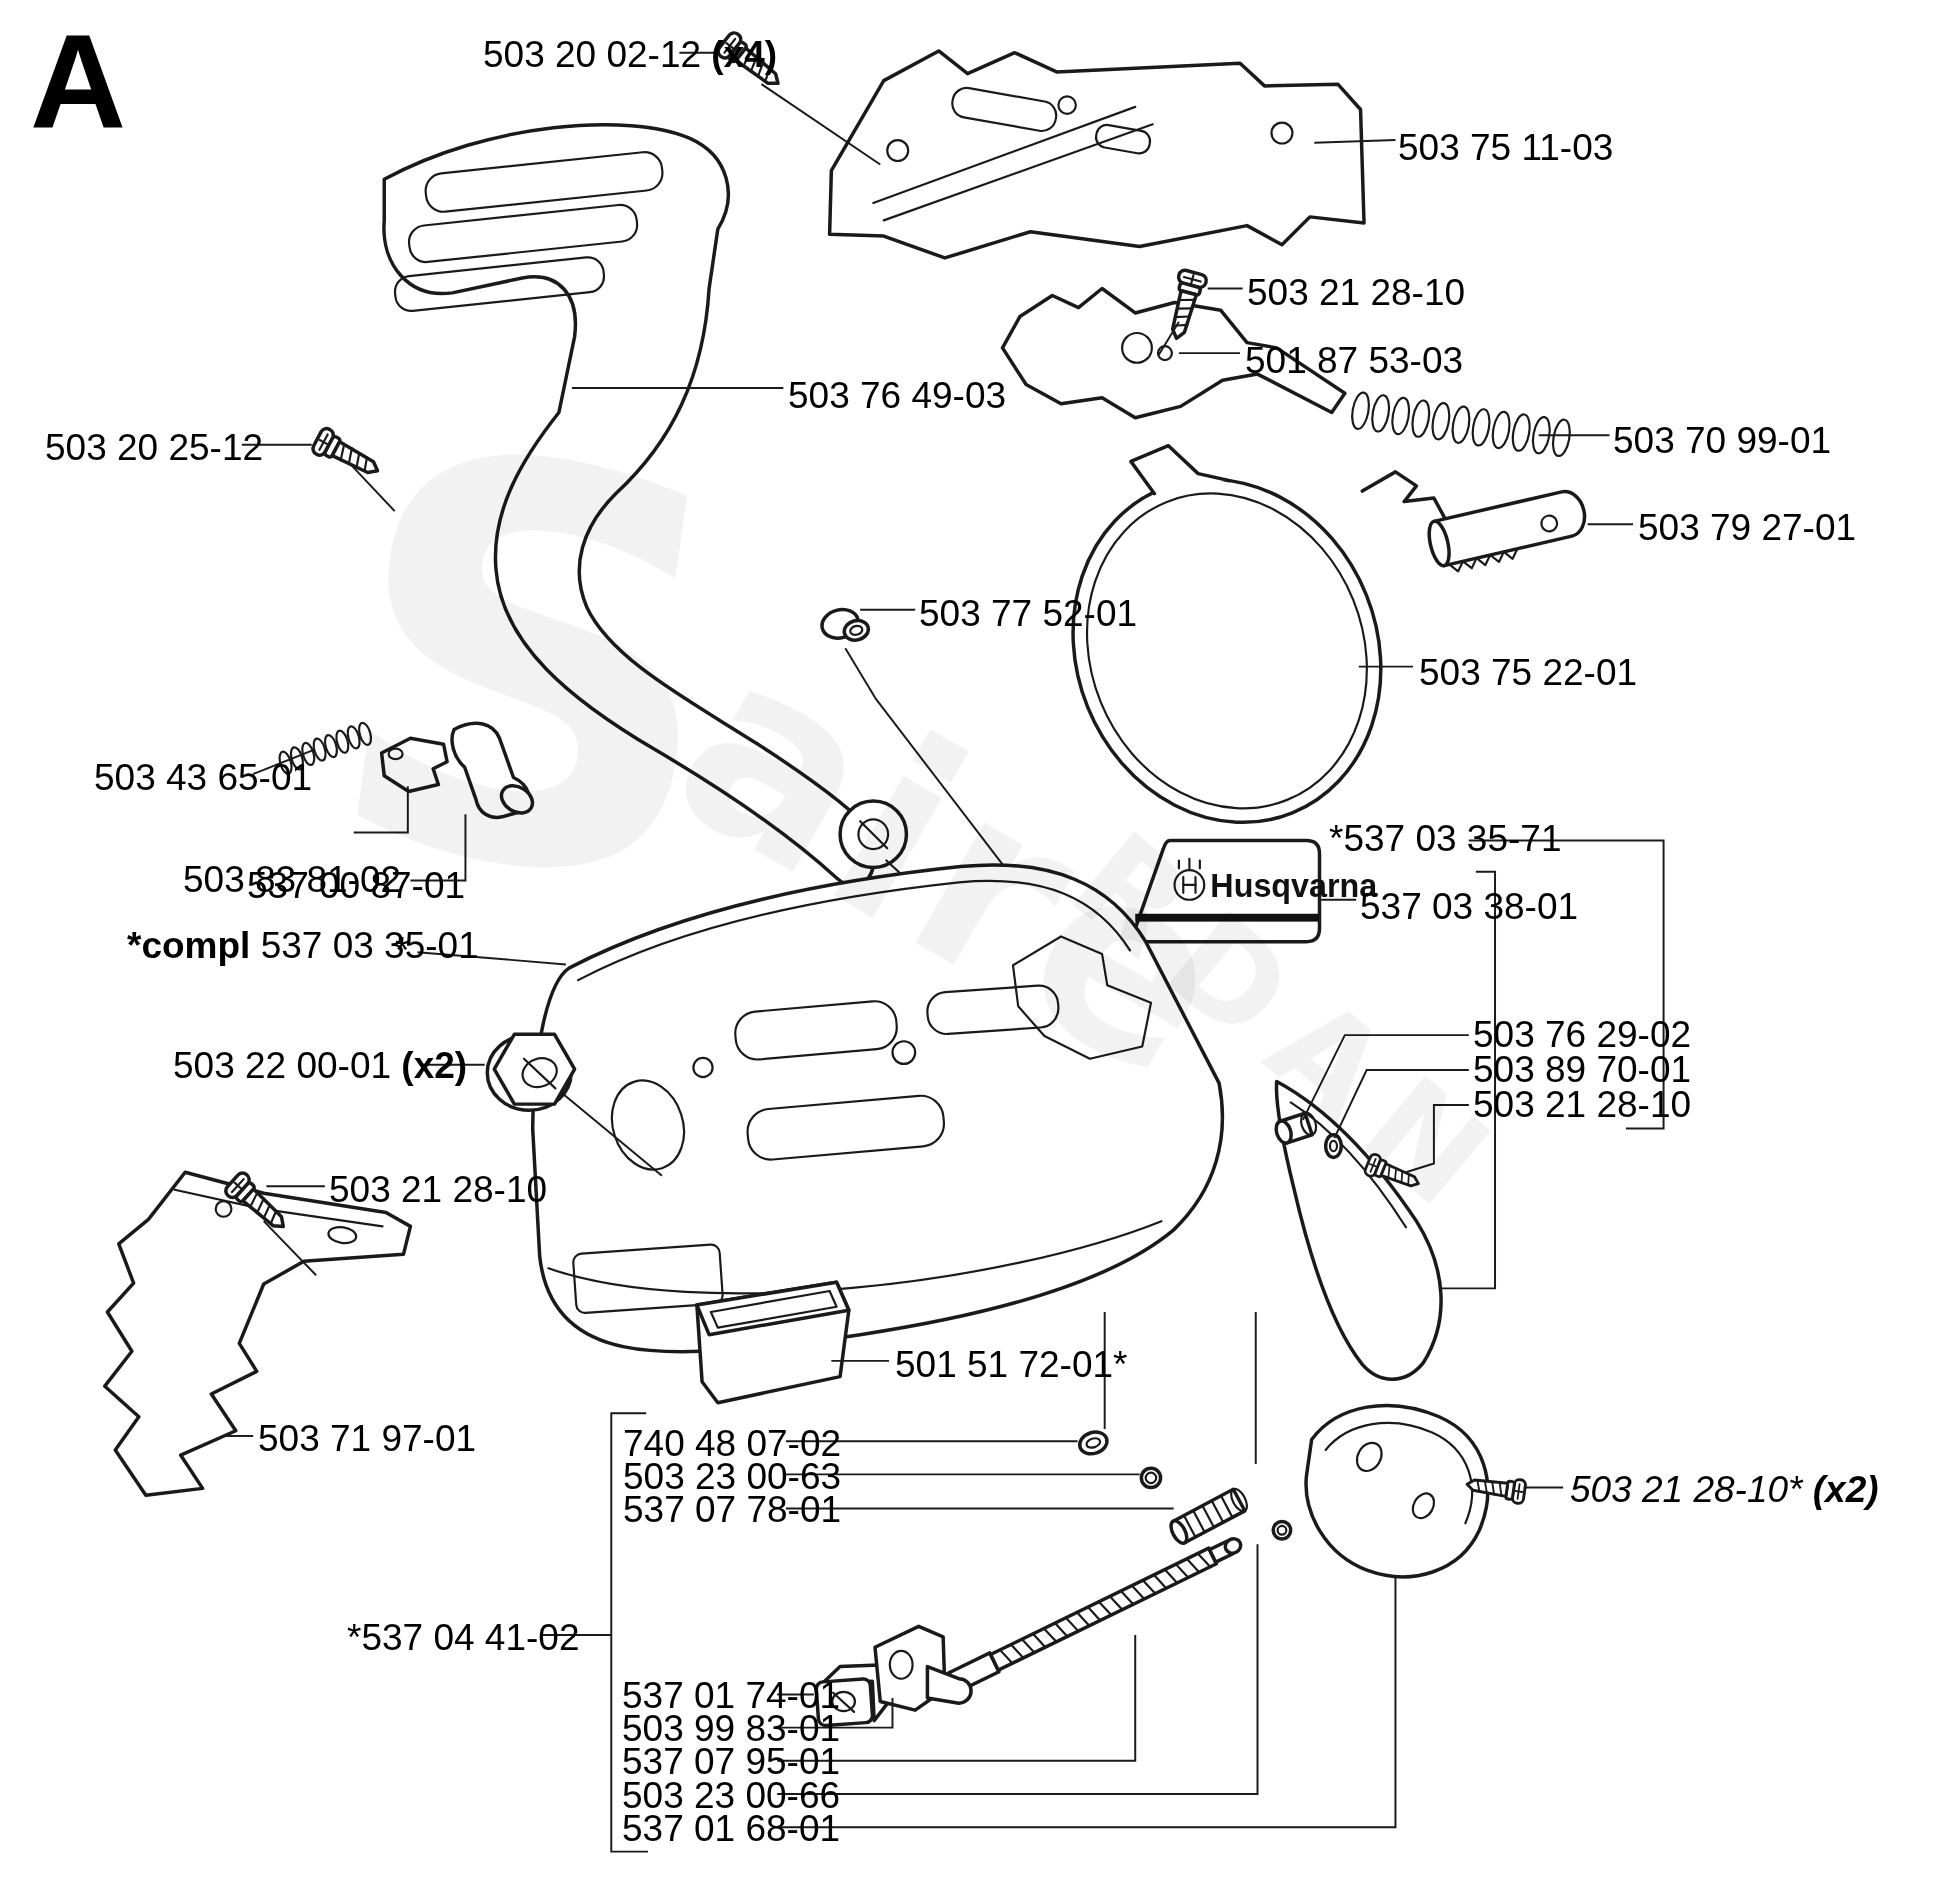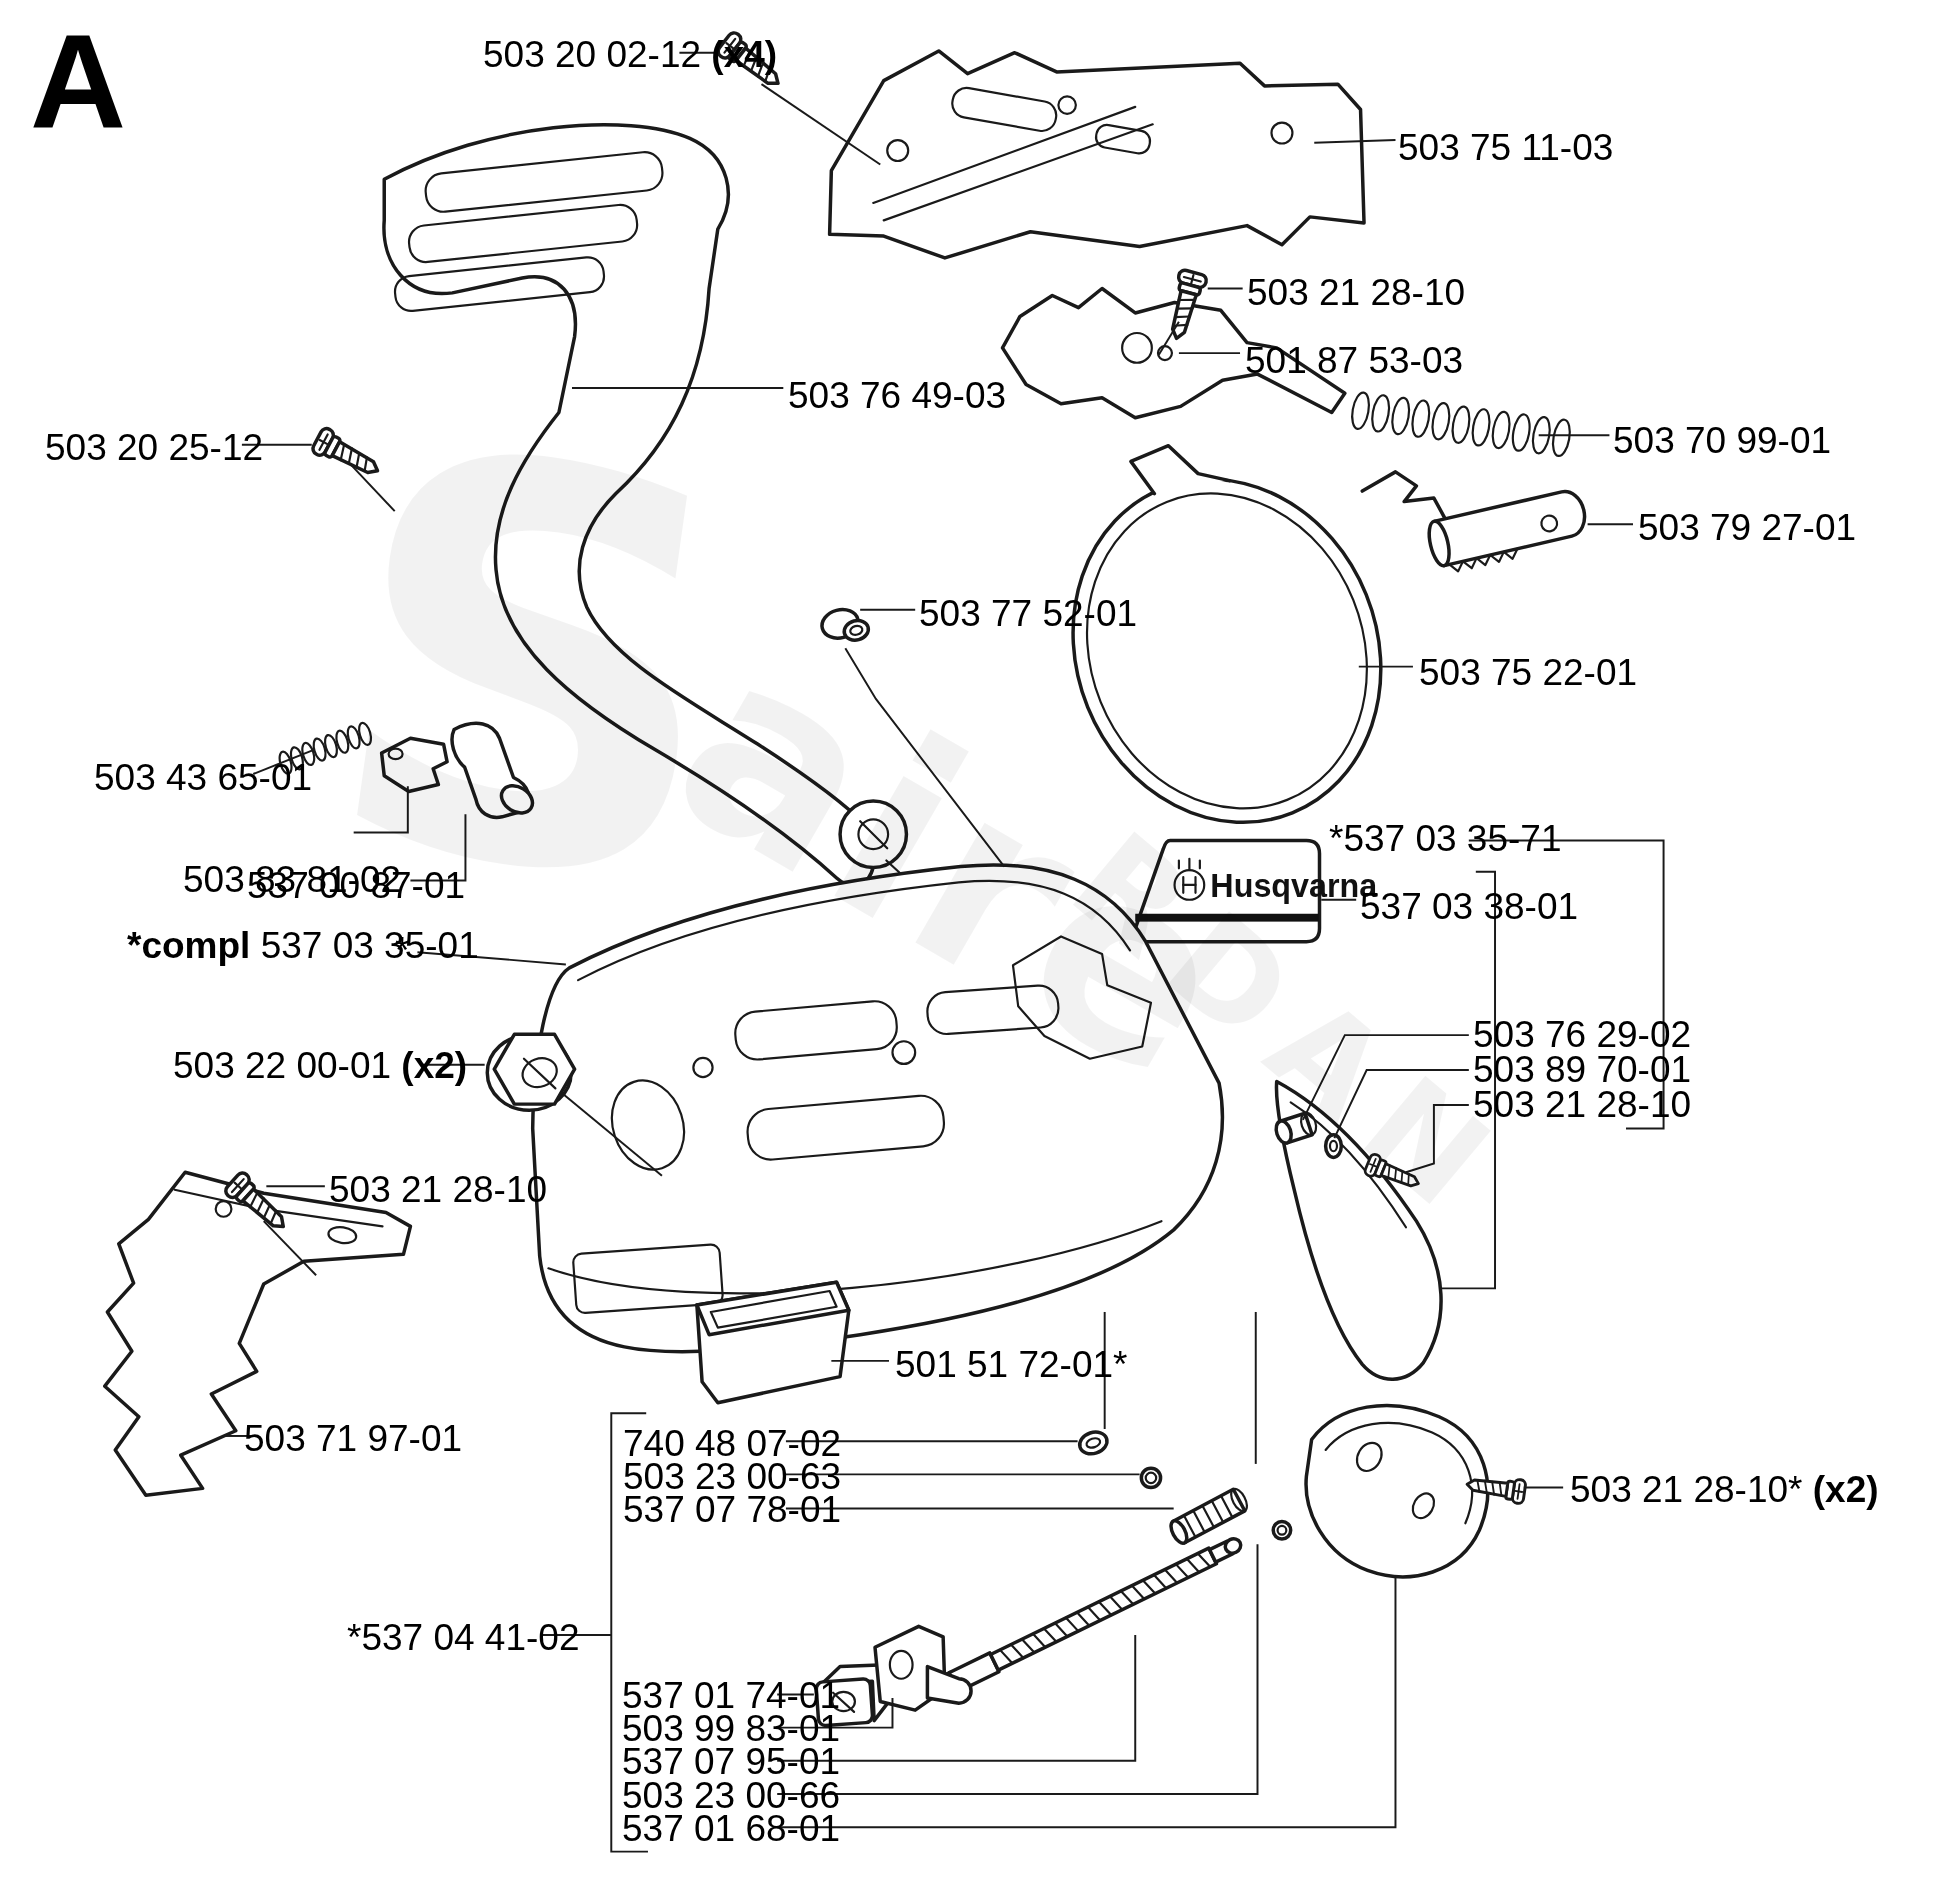--- a/index.html
+++ b/index.html
@@ -364,25 +364,25 @@
       <div class="part-label" style="left: 1329px; top: 819px;">*537 03 35-71</div>
       <div class="part-label" style="left: 1360px; top: 887px;">537 03 38-01</div>
       <div class="part-label" style="left: 127px; top: 926px;"><b>*compl </b>537 03 35-01</div>
       <div class="part-label" style="left: 395px; top: 931px;">*</div>
       <div class="part-label" style="left: 1473px; top: 1015px;">503 76 29-02</div>
       <div class="part-label" style="left: 1473px; top: 1050px;">503 89 70-01</div>
       <div class="part-label" style="left: 1473px; top: 1085px;">503 21 28-10</div>
       <div class="part-label" style="left: 173px; top: 1046px;">503 22 00-01 <b>(x2)</b></div>
       <div class="part-label" style="left: 329px; top: 1170px;">503 21 28-10</div>
       <div class="part-label" style="left: 895px; top: 1345px;">501 51 72-01*</div>
-      <div class="part-label" style="left: 244px; top: 1419px;">503 71 97-01</div>
+      <div class="part-label" style="left: 258px; top: 1419px;">503 71 97-01</div>
       <div class="part-label" style="left: 623px; top: 1424px;">740 48 07-02</div>
       <div class="part-label" style="left: 623px; top: 1457px;">503 23 00-63</div>
       <div class="part-label" style="left: 623px; top: 1490px;">537 07 78-01</div>
-      <div class="part-label" style="left: 1570px; top: 1470px;">503 21 28-10* <b>(x2)</b></div>
+      <div class="part-label" style="left: 1570px; top: 1470px; font-style: italic;">503 21 28-10* <b>(x2)</b></div>
       <div class="part-label" style="left: 347px; top: 1618px;">*537 04 41-02</div>
       <div class="part-label" style="left: 622px; top: 1676px;">537 01 74-01</div>
       <div class="part-label" style="left: 622px; top: 1709px;">503 99 83-01</div>
       <div class="part-label" style="left: 622px; top: 1742px;">537 07 95-01</div>
       <div class="part-label" style="left: 622px; top: 1776px;">503 23 00-66</div>
       <div class="part-label" style="left: 622px; top: 1809px;">537 01 68-01</div>
     </div>
   <div class="watermark-layer">
       <span style="left: 376px; top: 376px; font-size: 542px; letter-spacing: 0px; transform: rotate(8deg); color: rgba(0, 0, 0, 0.05);">S</span>
       <span style="left: 769px; top: 611px; font-size: 253px; letter-spacing: 7px; transform: rotate(30deg); color: rgba(0, 0, 0, 0.05);">aire</span>

